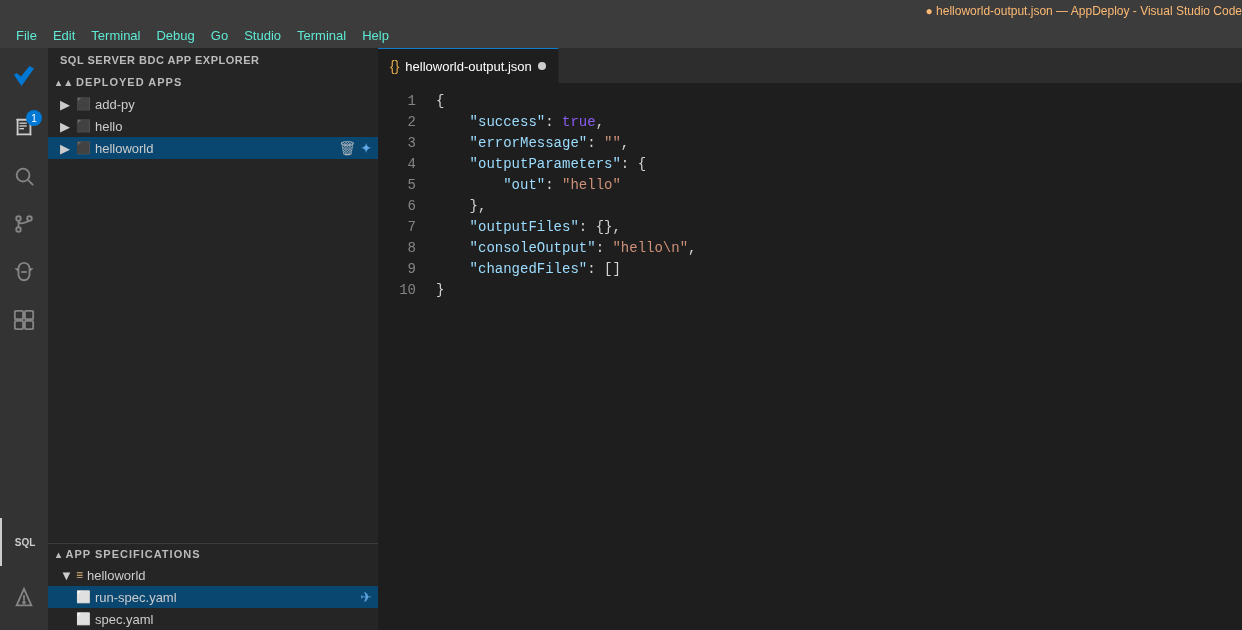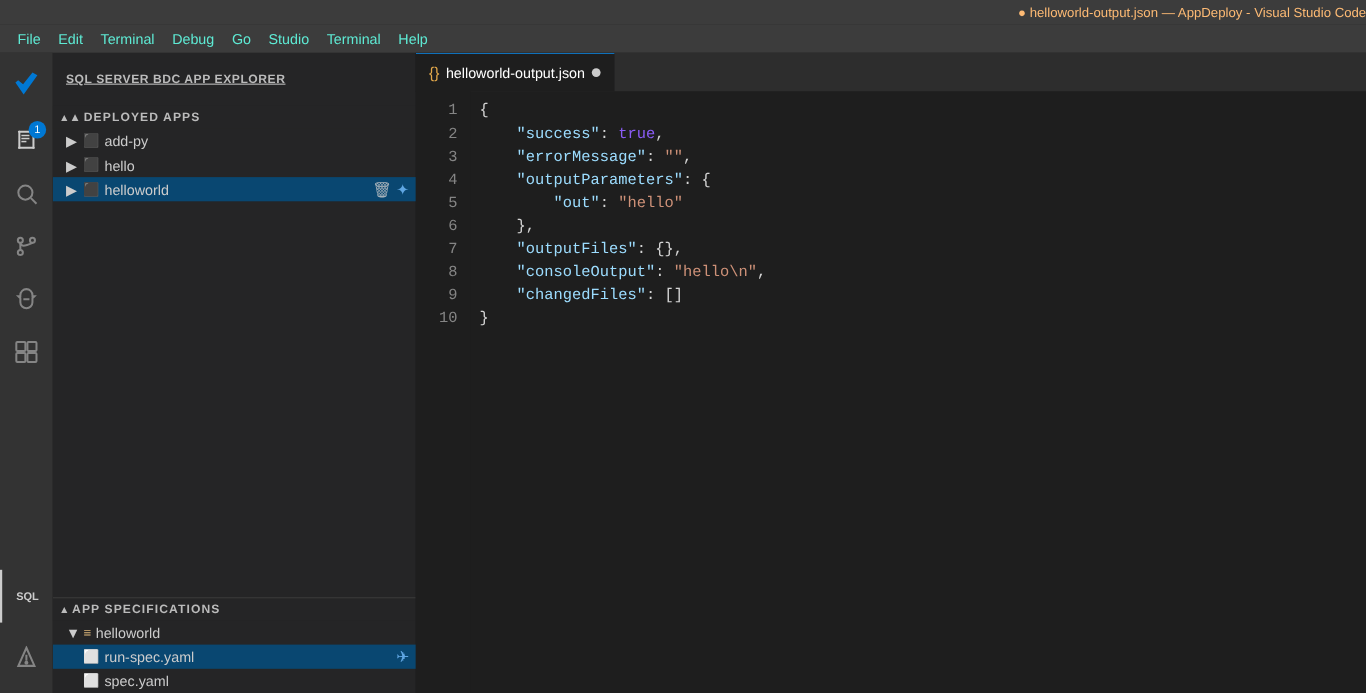--- a/index.html
+++ b/index.html
@@ -219,25 +219,24 @@
     .json-brace { color: #d4d4d4; }
     .json-key { color: #9cdcfe; }
     .json-string-val { color: #ce9178; }
     .json-bool { color: #8b5cf6; }
     .json-punct { color: #d4d4d4; }
 
     
     #bdc-header {
       font-size: 11px;
       color: #bbbbbb;
-      padding: 18px 12px;
+      padding: 6px 12px;
       font-weight: bold;
       text-transform: uppercase;
       letter-spacing: 0.5px;
-      text-decoration: underline;
     }
   </style>
 </head>
 <body>
 
 <div id="title-bar">
   <span>● helloworld-output.json — AppDeploy - Visual Studio Code</span>
 </div>
 
 <div id="menu-bar">

